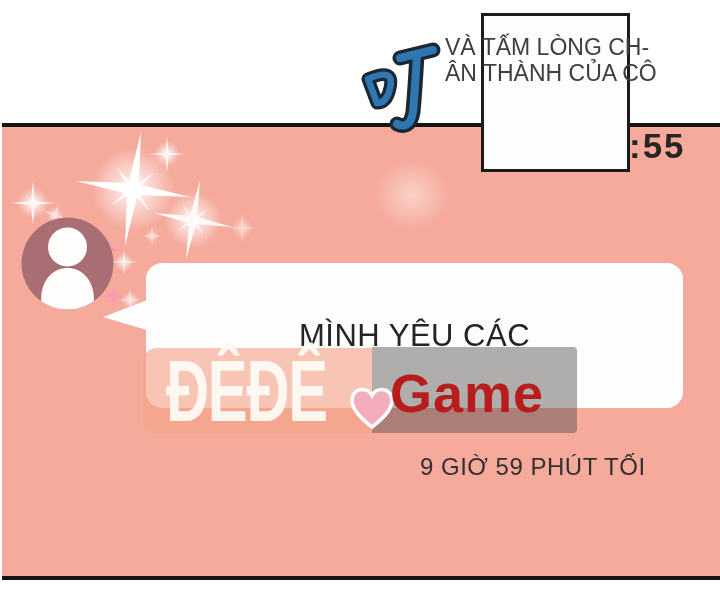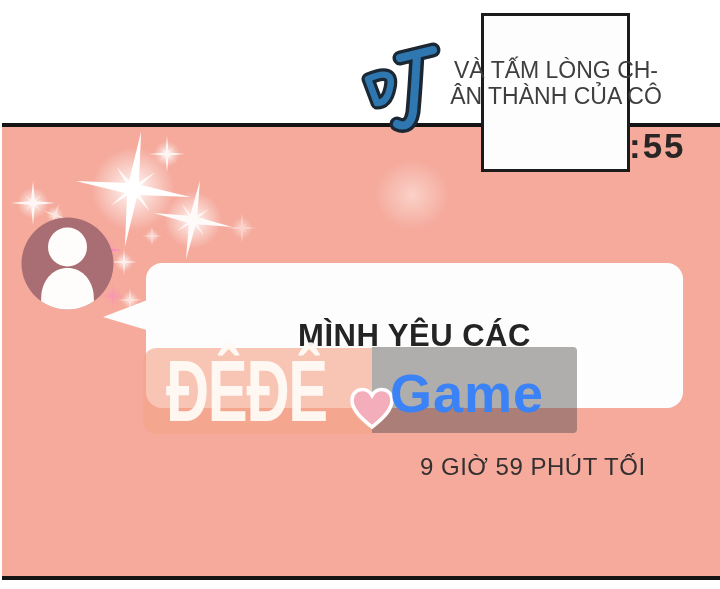--- a/index.html
+++ b/index.html
@@ -18,21 +18,21 @@
     box-sizing:border-box;
   }
   #ghost-smudge{
     left:360px;top:146px;width:104px;height:98px;
     background:radial-gradient(closest-side, rgba(255,241,236,0.55), rgba(255,241,236,0) 72%);
   }
   
   #bubble{
     left:146px;top:263px;width:537px;height:145px;
     background:var(--bubble_bg,#fefdfd);border-radius:16px;
-    display:flex;flex-direction:column;align-items:center;justify-content:center;font-weight:bold;
+    display:flex;flex-direction:column;align-items:center;justify-content:center;
   }
   .bubble-line{
     color:var(--text_dark,#242424);font-size:31px;line-height:37px;
     letter-spacing:0.5px;white-space:nowrap;
   }
   #bubble-tail{left:101px;top:296px;}
   
   #wm-band-left{
     left:143px;top:348px;width:229px;height:86px;
     background:var(--band_left,rgba(243,163,135,0.62));
@@ -46,42 +46,42 @@
   #wm-name{
     left:166px;top:349px;width:280px;height:84px;
     color:var(--watermark_text,rgba(255,250,246,0.95));
     font-weight:bold;font-size:88px;line-height:84px;
     transform:scaleX(0.68);transform-origin:left center;
     letter-spacing:-2px;white-space:nowrap;
   }
   #wm-heart{left:349px;top:387px;}
   #wm-game{
     left:390px;top:368px;
-    color:#3b82f6;font-weight:bold;font-size:54px;line-height:50px;
+    color:#b91c1c;font-weight:bold;font-size:54px;line-height:50px;
     letter-spacing:1px;white-space:nowrap;
   }
   
   #timestamp{
     left:420px;top:453px;width:278px;
     color:var(--timestamp_text,#353030);font-size:24px;letter-spacing:0.5px;
     white-space:nowrap;
   }
   
   #clock-fragment{
     left:629px;top:126px;
     color:#2a2525;font-size:35px;font-weight:600;letter-spacing:2px;
     white-space:nowrap;
   }
   
   #caption-box{
     left:481px;top:13px;width:149px;height:159px;
     background:#fdfdfd;border:3px solid #1b1b1b;box-sizing:border-box;
   }
   #caption-text{
-    left:445px;top:57px;width:222px;text-align:center;
+    left:445px;top:34px;width:222px;
     color:var(--caption_text,#3e3e3e);font-size:23px;line-height:26px;
   }
   .caption-line{white-space:nowrap;}
   #dj-logo{left:352px;top:40px;}
   #sparkles-layer{left:0;top:0;width:720px;height:589px;pointer-events:none;}
   #avatar{left:21px;top:217px;}
   #defs-svg{position:absolute;width:0;height:0;}
 </style>
 </head>
 <body>

